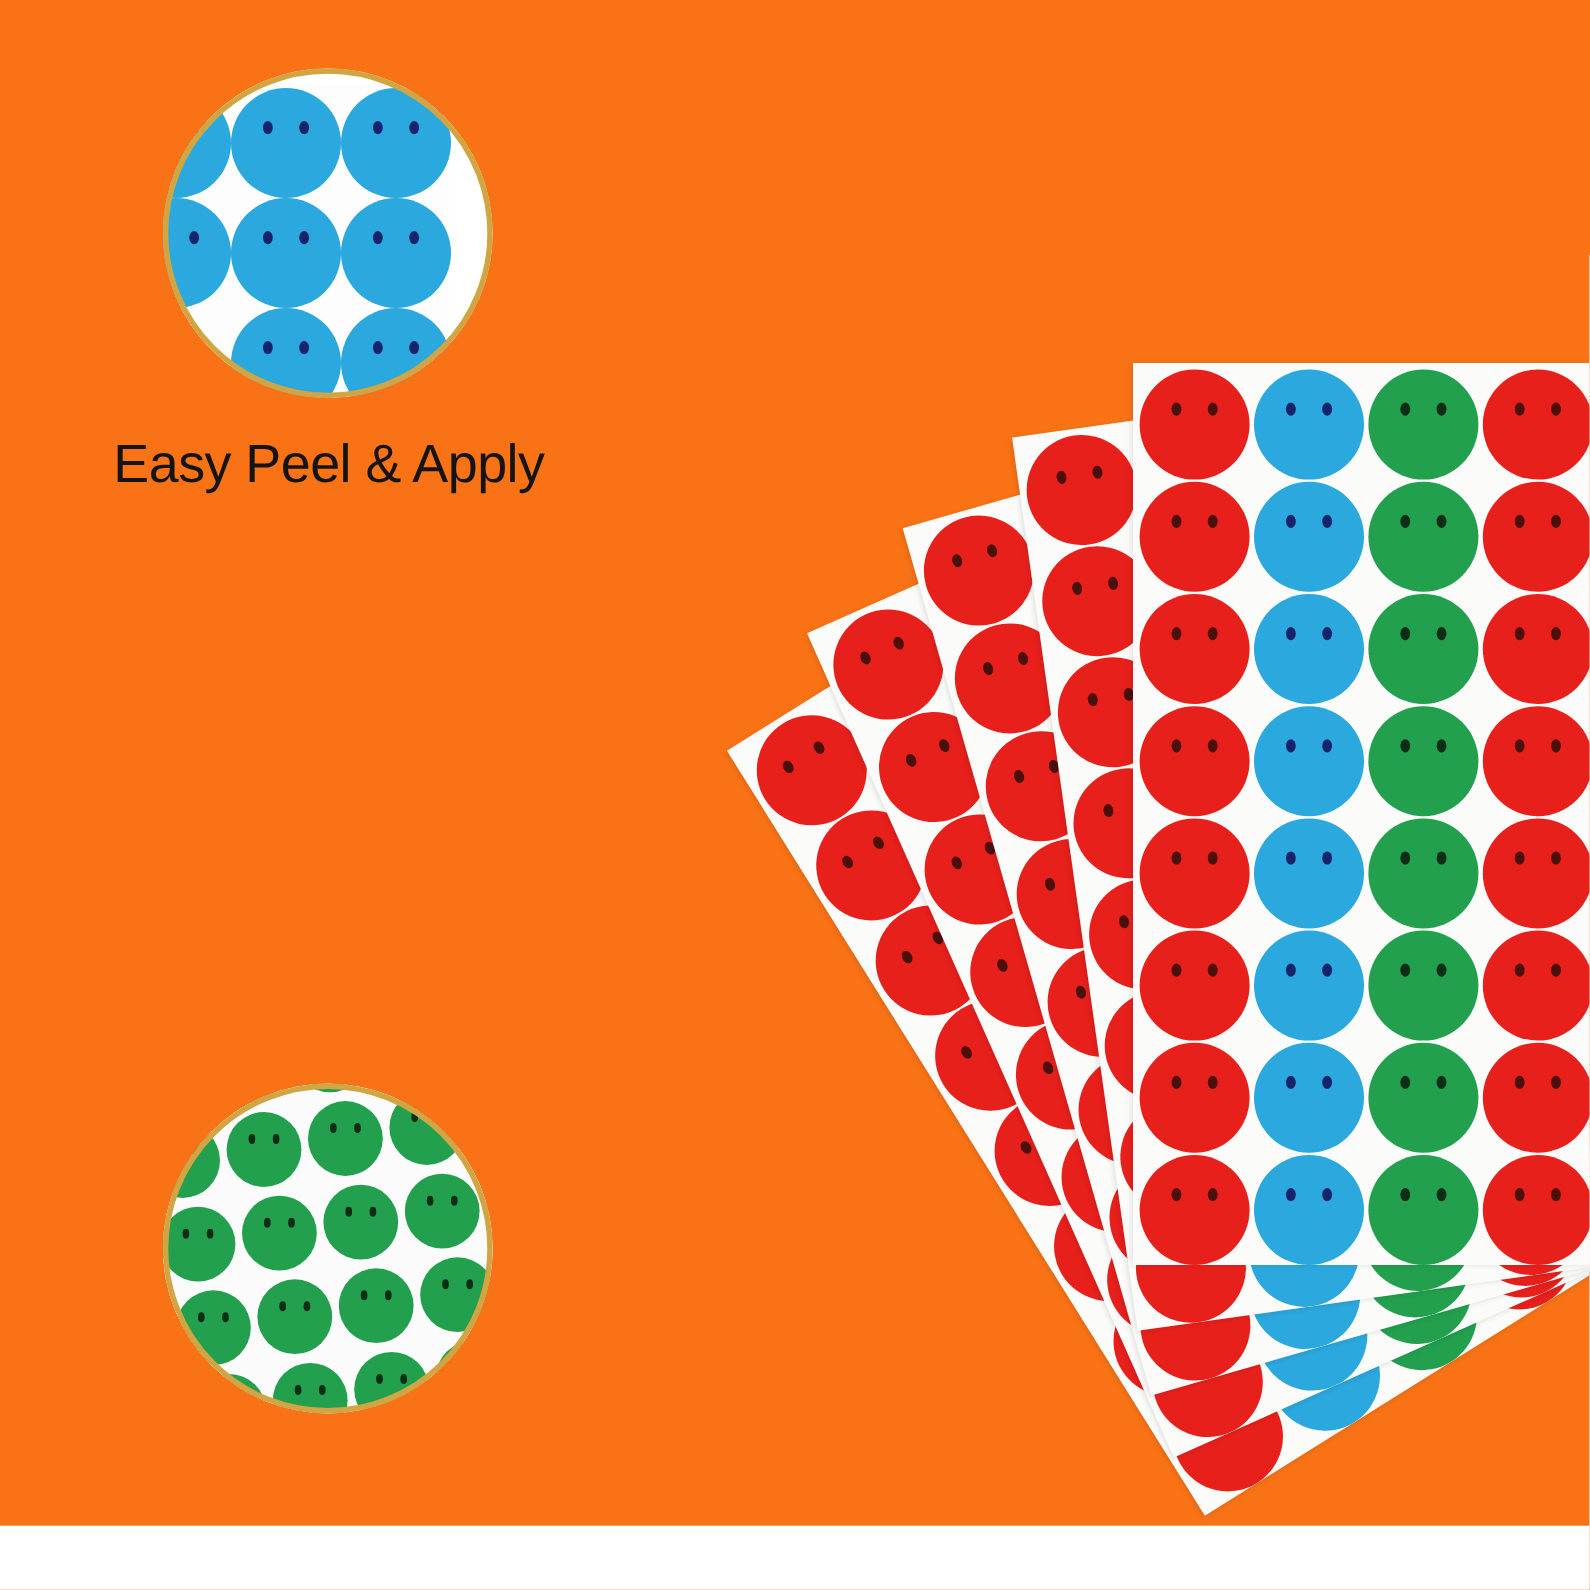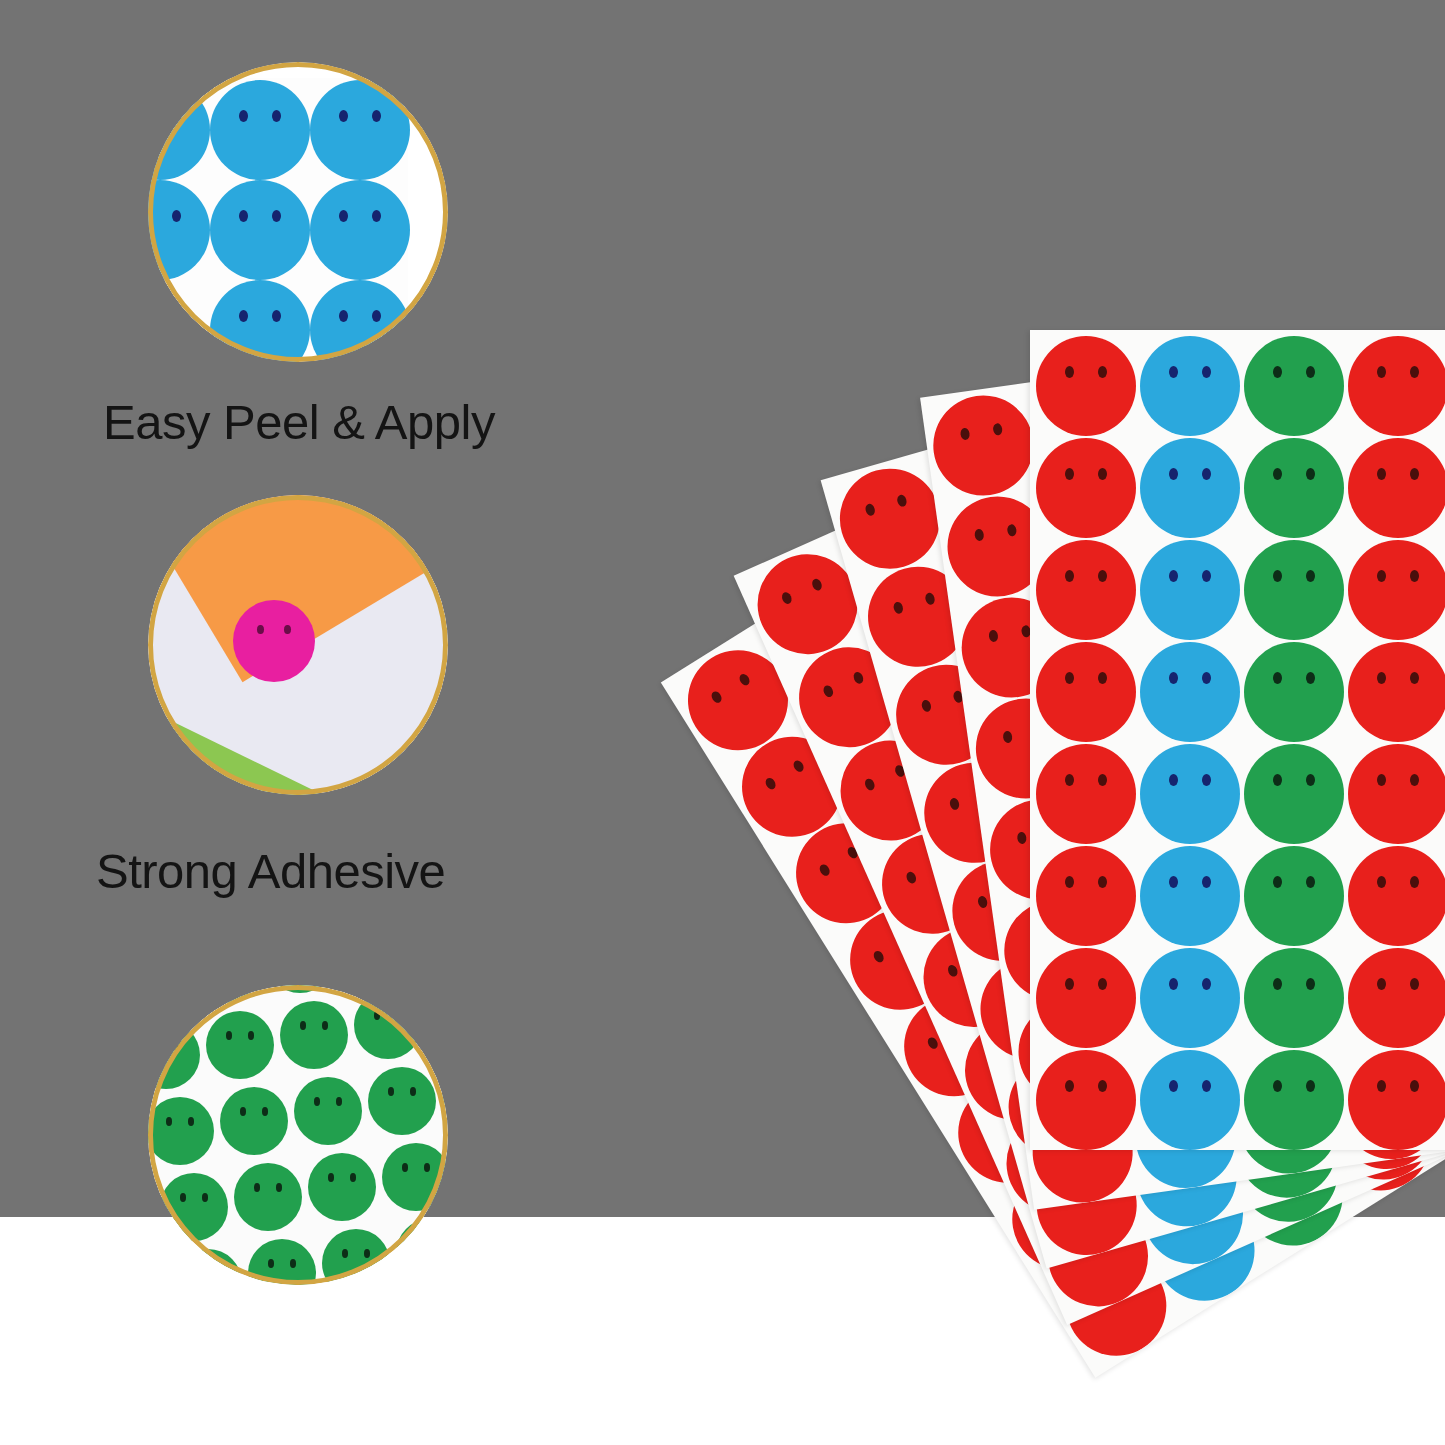--- a/index.html
+++ b/index.html
@@ -9,22 +9,22 @@
   body {
     width: 1445px; height: 1445px;
     font-family: "Liberation Sans", sans-serif;
     overflow: hidden;
     position: relative;
   }
 
   #canvas {
     position: relative;
     width: 1445px;
-    height: 1217px;
-    background: #737373;
+    height: 1387px;
+    background: #f97316;
   }
 
   
   .feature {
     position: absolute;
     left: 0;
     width: 620px;
   }
   .badge-ring {
     position: relative;
@@ -197,35 +197,20 @@
         <div class="smiley ink-navy" style="left:162px; top:218px; width:100px; height:100px; background:#2ba8dd;">
           <span class="eye l"></span>
           <span class="eye r"></span>
           <span class="mouth"></span>
         </div>
       </div>
     </div>
     <div class="feature-label" style="left:103px; top:394px;">Easy Peel &amp; Apply</div>
   </div>
 
-  <div class="feature">
-    <div id="badge2" class="badge-ring">
-      <div class="badge-inner">
-        <div class="paper-white"></div>
-        <div class="paper-orange"></div>
-        <div class="paper-green"></div>
-        <div class="smiley ink-mag" style="left:85px; top:105px; width:82px; height:82px; background:#e81fa0; z-index:10;">
-          <span class="eye l"></span>
-          <span class="eye r"></span>
-          <span class="mouth"></span>
-        </div>
-      </div>
-    </div>
-    <div class="feature-label" style="left:96px; top:843px;">Strong Adhesive</div>
-  </div>
 
   <div class="feature">
     <div id="badge3" class="badge-ring">
       <div class="badge-inner">
         <div class="gsheet" style="left:-30px;"></div>
         <div class="gsheet" style="left:40px;"></div>
         <div class="gsheet" style="left:115px; width:220px;"></div>
         <div id="greenGrid" style="position:absolute; inset:0;">
             <div class="smiley ink-green" style="width: 68px; height: 68px; background: rgb(34, 160, 78); position: absolute; left: -30px; top: -40px;">
               <span class="mouth"></span>

